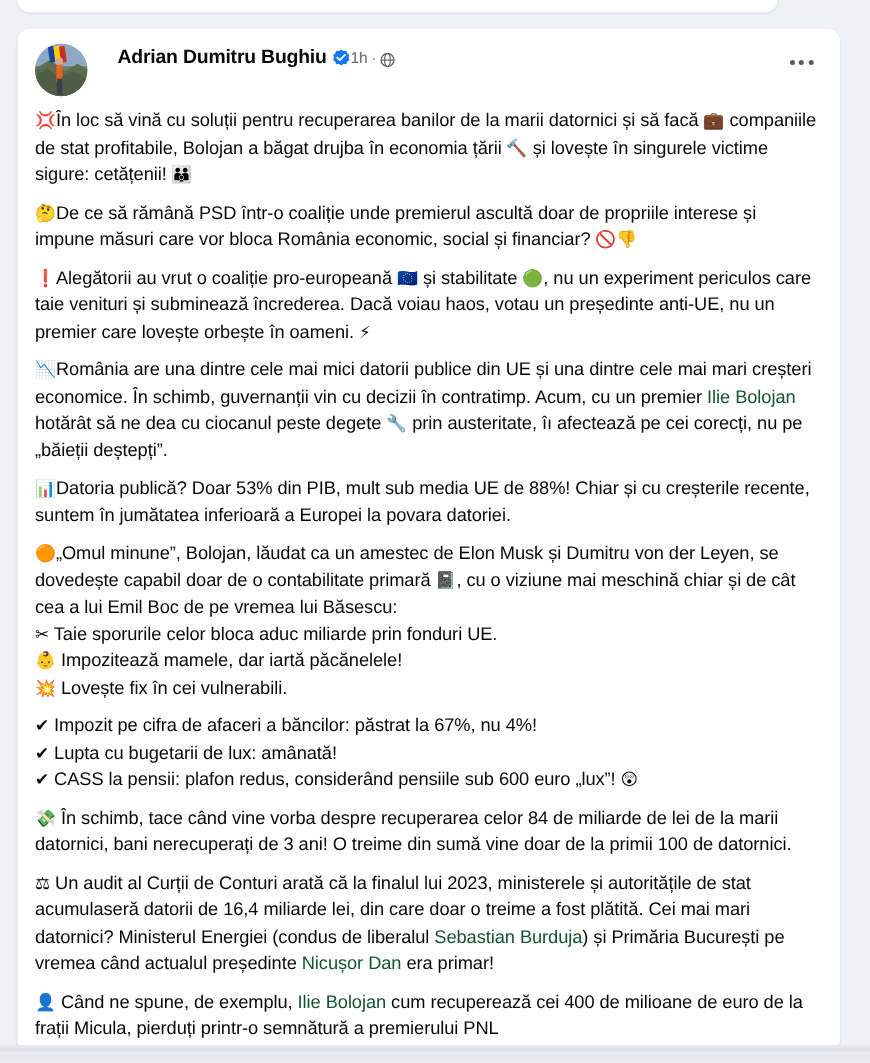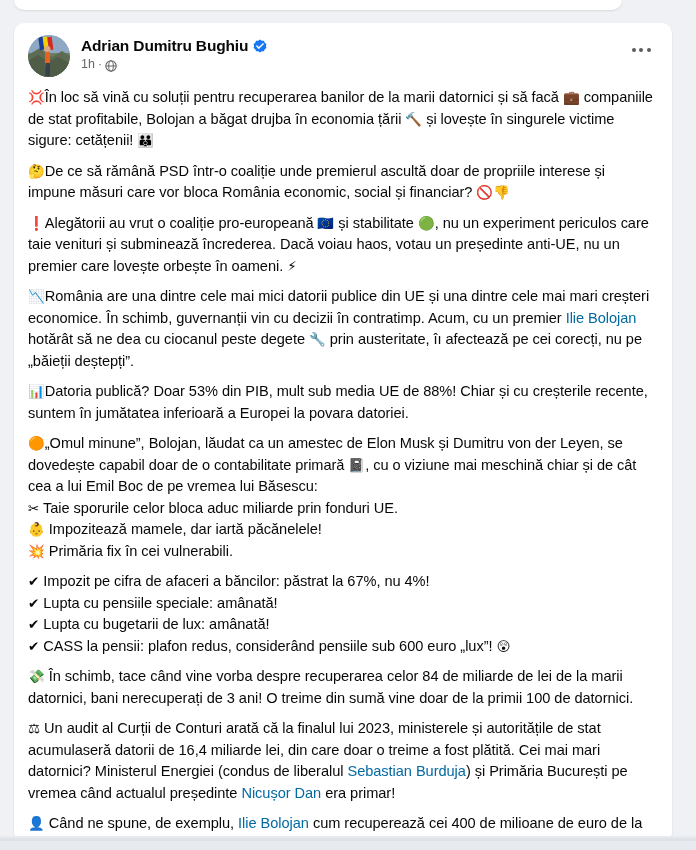--- a/index.html
+++ b/index.html
@@ -55,24 +55,24 @@
     height: 42px;
     border-radius: 50%;
     flex: 0 0 42px;
     overflow: hidden;
     position: relative;
     background: #7e9ab5;
   }
   .avatar svg { display:block; }
 
   .header-text {
-    margin-left: 11px;
+    margin-left: 24px;
     padding-top: 1px;
     display: flex;
-    flex-direction: column;
+    flex-direction: row;
     justify-content: center;
   }
 
   .author-line {
     display: flex;
     align-items: center;
     gap: 5px;
   }
 
   .author-name {
@@ -134,21 +134,21 @@
     margin: 0 0 9px 0;
   }
   .para.tight {
     margin: 0 0 0 0;
   }
   .para.tight-gap {
     margin: 0 0 9px 0;
   }
 
   .lnk {
-    color: #0369a1;
+    color: #14532d;
     cursor: pointer;
   }
 
   .em { font-family: "DejaVu Sans", sans-serif; font-size: 13.5px; }
 
   .bottom-gap {
     position: absolute;
     left: 0;
     top: 836px;
     width: 696px;
@@ -252,30 +252,27 @@
 
       <p class="para tight">
         <span class="em">✂</span> <span>Taie sporurile celor bloca aduc miliarde prin fonduri UE.</span>
       </p>
 
       <p class="para tight">
         <span class="em">👶</span> <span>Impozitează mamele, dar iartă păcănelele!</span>
       </p>
 
       <p class="para tight-gap">
-        <span class="em">💥</span> <span>Primăria fix în cei vulnerabili.</span>
+        <span class="em">💥</span> <span>Lovește fix în cei vulnerabili.</span>
       </p>
 
       <p class="para tight">
         <span class="em">✔</span> <span>Impozit pe cifra de afaceri a băncilor: păstrat la 67%, nu 4%!</span>
       </p>
 
-      <p class="para tight">
-        <span class="em">✔</span> <span>Lupta cu pensiile speciale: amânată!</span>
-      </p>
 
       <p class="para tight">
         <span class="em">✔</span> <span>Lupta cu bugetarii de lux: amânată!</span>
       </p>
 
       <p class="para tight-gap">
         <span class="em">✔</span> <span>CASS la pensii: plafon redus, considerând pensiile sub 600 euro „lux”! </span><span class="em">😲</span>
       </p>
 
       <p class="para">

